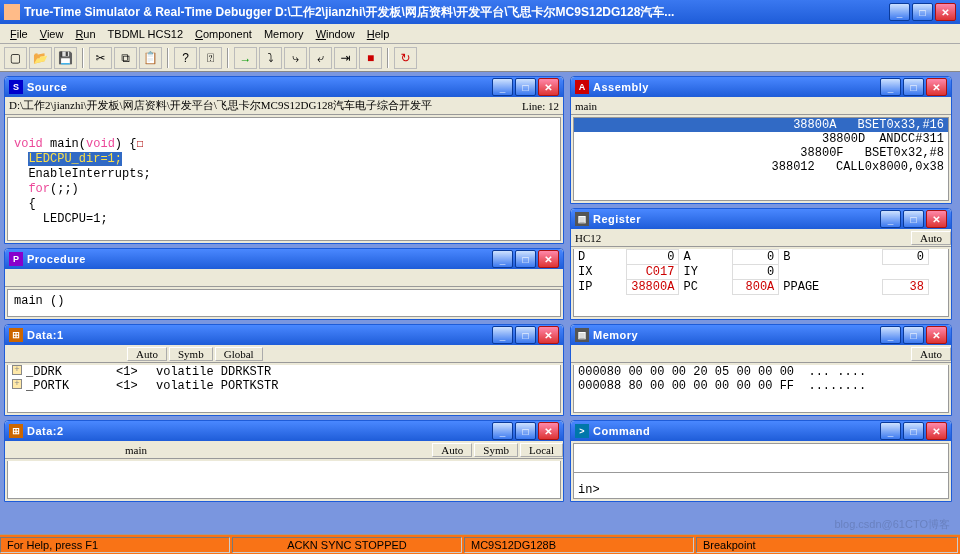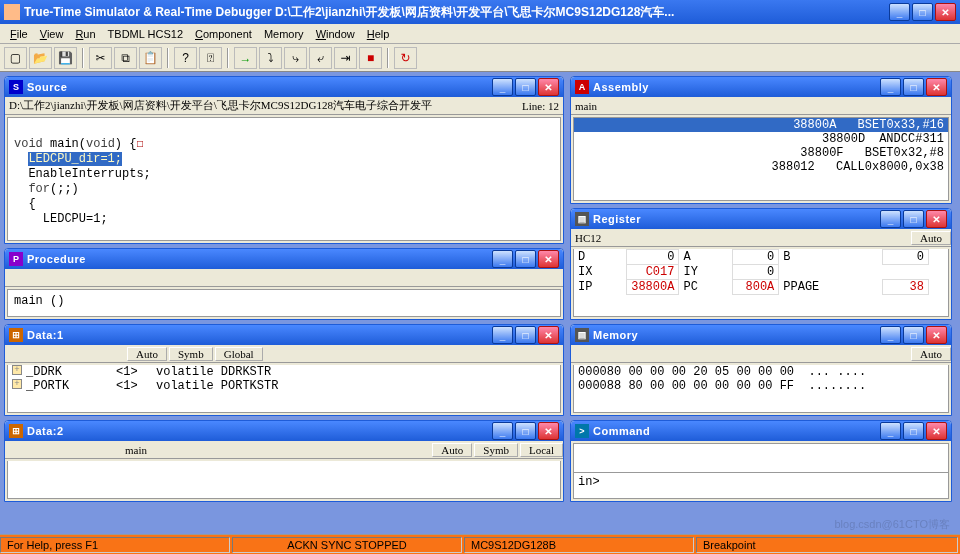--- a/index.html
+++ b/index.html
@@ -18,39 +18,39 @@
 .tsep { width: 2px; height: 20px; border-left: 1px solid #999; border-right: 1px solid #fff; margin: 0 3px; }
 .workspace { position: absolute; top: 72px; left: 0; right: 0; bottom: 20px; background: #7a96df; padding: 0; overflow: hidden; }
 .mdi { position: absolute; background: #ece9d8; border: 1px solid #1e5cd8; display: flex; flex-direction: column; border-radius: 4px 4px 0 0; }
 .mdi-title { background: linear-gradient(to bottom,#4a88ff,#1e5cd8); height: 20px; display: flex; align-items: center; color: #fff; font-weight: bold; padding: 0 4px; border-radius: 4px 4px 0 0; }
 .mdi-title .micon { width: 14px; height: 14px; margin-right: 4px; display:flex; align-items:center; justify-content:center; font-size:9px; color:#fff; font-weight:bold; }
 .mdi-title .mtxt { flex: 1; font-weight: bold; font-size: 11px; letter-spacing: 0.5px; }
 .mdi-body { flex: 1; background: #fff; border: 1px solid #999; margin: 2px; overflow: hidden; position: relative; font-family: "Courier New", monospace; font-size: 12px; }
 .infobar { background: #ece9d8; border-bottom: 1px solid #999; height: 18px; display: flex; align-items: center; padding: 0 4px; font-family: Tahoma; font-size: 11px; }
 .infobar .fpath { flex: 1; white-space: nowrap; overflow: hidden; }
 .code { padding: 4px 6px; line-height: 15px; white-space: pre; }
-.kw { color: #404040; }
-.sel { background: #316ac5; color: #fef9c3; }
+.kw { color: #ec4899; }
+.sel { background: #316ac5; color: #fde047; }
 .br { color: #a00; }
 .asmline { padding: 0 4px; text-align: right; }
 .asmline.sel { background: #316ac5; color: #fff; }
 .addr { display: inline-block; width: 60px; }
 .mnem { display: inline-block; width: 50px; }
 .regtable { width: 100%; border-collapse: collapse; font-family: "Courier New", monospace; font-size: 12px; }
 .regtable td { padding: 0 4px; }
 .regtable .rval { text-align: right; border: 1px inset #ddd; background: #fff; width: 46px; }
 .rred { color: #c00; }
 .data-header { display: flex; background: #ece9d8; height: 18px; align-items: center; border-bottom: 1px solid #999; font-family: Tahoma; font-size: 11px; }
 .hbtn { border: 1px outset #fff; padding: 0 8px; background: #ece9d8; margin-left: 2px; cursor: pointer; font-size: 11px; }
 .datarow { padding: 0 4px; display: flex; }
 .tree-icon { color: #888; margin-right: 4px; font-size: 9px; display: inline-flex; width: 10px; height: 10px; border: 1px solid #888; align-items: center; justify-content: center; background: #ffe9a8; }
 .statusbar { position: absolute; bottom: 0; left: 0; right: 0; height: 20px; background: #f97316; display: flex; align-items: center; border-top: 1px solid #999; font-size: 11px; }
 .statusbar .cell { border: 1px inset #ccc; padding: 0 6px; height: 16px; display: flex; align-items: center; margin-right: 2px; }
 .memrow { padding: 0 4px; white-space: pre; }
-.cmdin { padding: 2px 4px; }
+.cmdin { padding: 10px 4px; }
 .watermark { position: absolute; right: 10px; bottom: 22px; color: rgba(0,0,0,0.15); font-size: 11px; }
 </style>
 </head>
 <body>
 
 <div class="titlebar">
   <div class="ticon"></div>
   <div class="title">True-Time Simulator &amp; Real-Time Debugger   D:\工作2\jianzhi\开发板\网店资料\开发平台\飞思卡尔MC9S12DG128汽车...</div>
   <div class="winbtns">
     <div class="winbtn">_</div>

